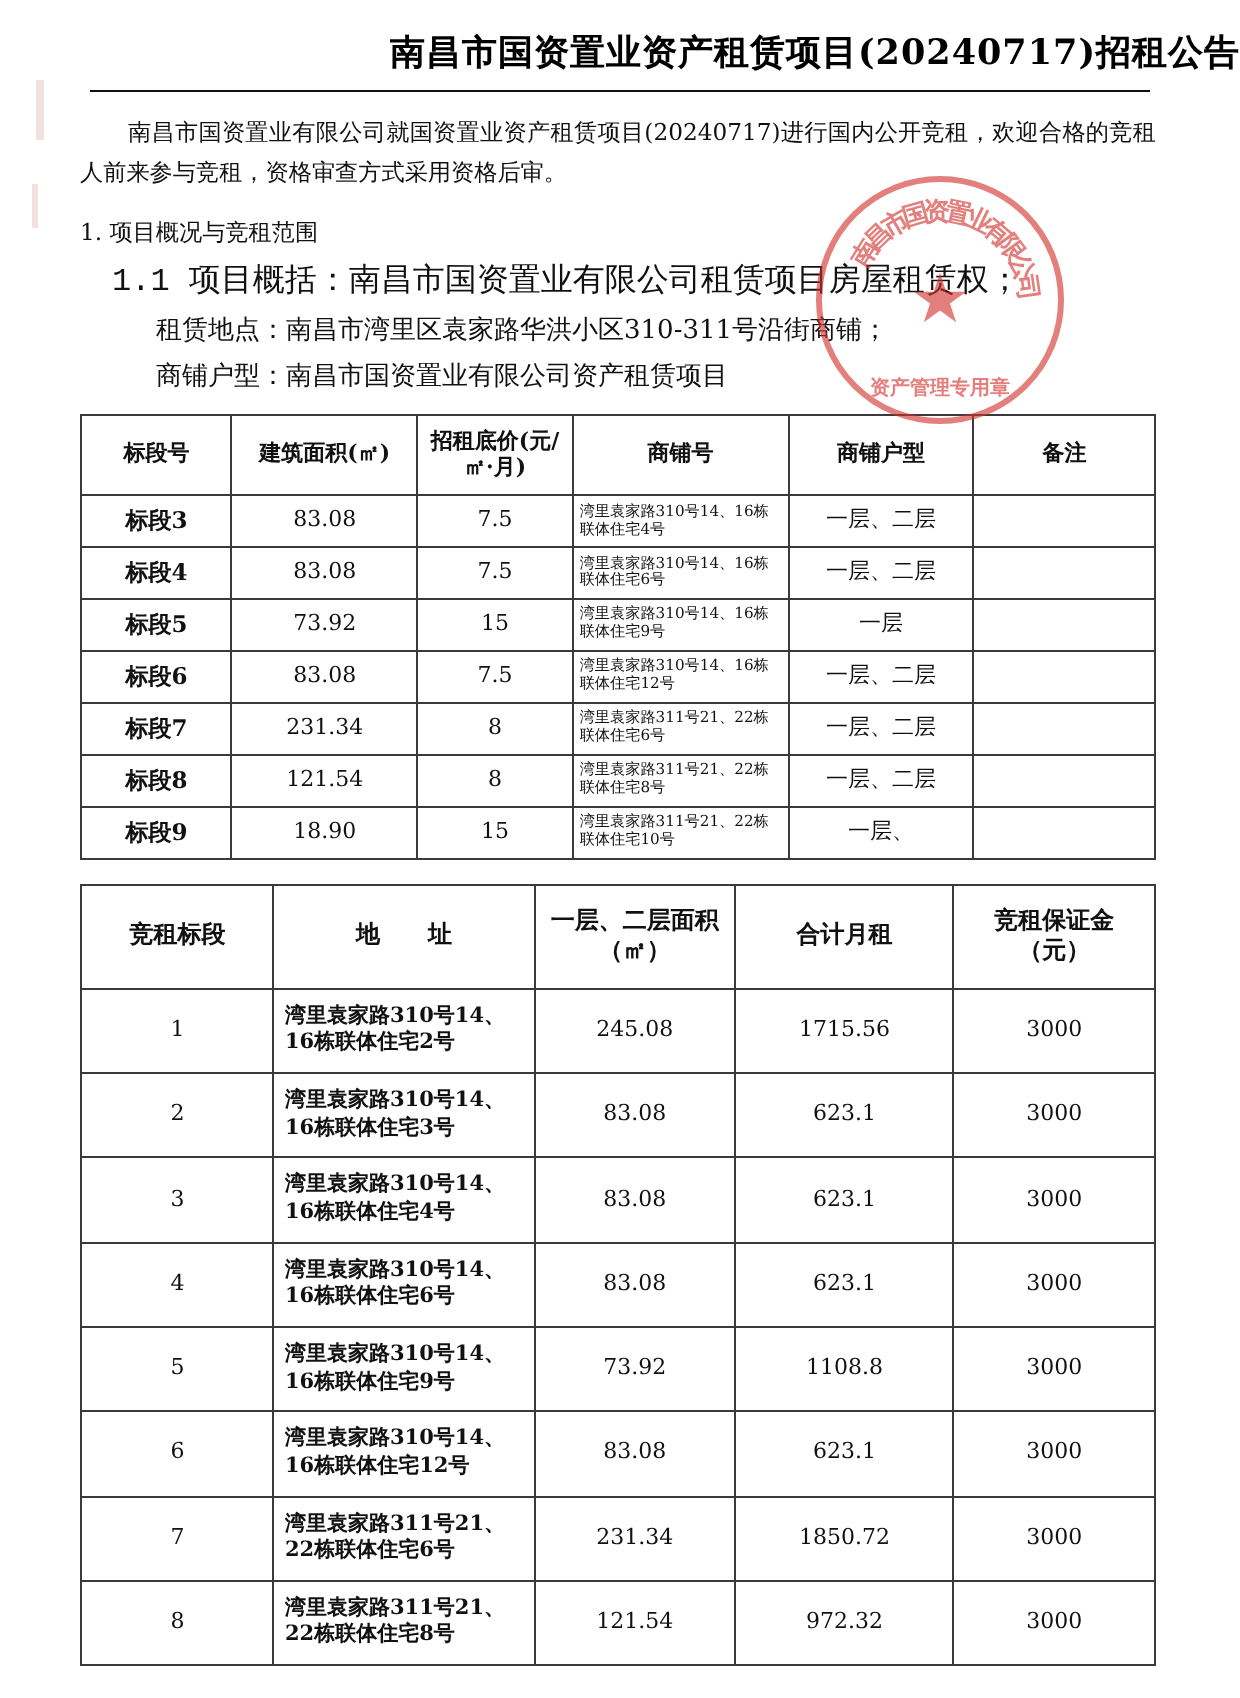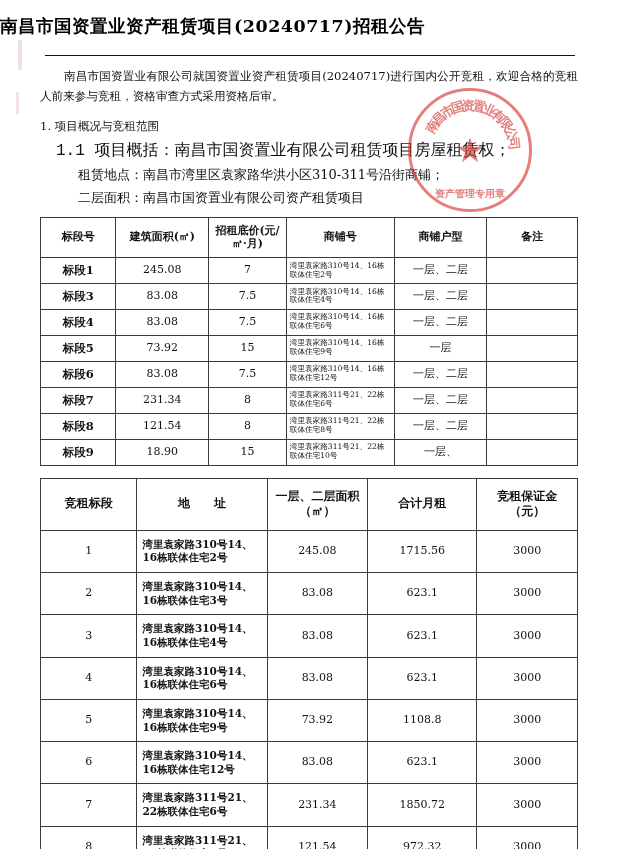--- a/index.html
+++ b/index.html
@@ -16,27 +16,27 @@
     overflow: hidden;
   }
   .page {
     position: relative;
     width: 620px;
     height: 849px;
     padding: 0;
     box-sizing: border-box;
   }
   .title {
-    text-align: left;
+    text-align: right;
     font-family: "DejaVu Serif", "Liberation Serif", serif;
     font-weight: bold;
     font-size: 17.5px;
     letter-spacing: 0.5px;
     padding-top: 14px;
-    padding-bottom: 16px;
+    padding-bottom: 6px;
     color: #000;
   }
   .title-underline {
     width: 530px;
     margin: 0 auto;
     border-bottom: 1px solid #111;
     height: 1px;
   }
   .body-wrap {
     padding: 0 42px 0 40px;
@@ -225,21 +225,21 @@
     <div class="seal-bottom">资产管理专用章</div>
   </div>
 
   <div class="body-wrap">
 
     <p class="para">南昌市国资置业有限公司就国资置业资产租赁项目(20240717)进行国内公开竞租，欢迎合格的竞租人前来参与竞租，资格审查方式采用资格后审。</p>
 
     <div class="sec-h">1. 项目概况与竞租范围</div>
     <div class="sub-h">1.1 项目概括：南昌市国资置业有限公司租赁项目房屋租赁权；</div>
     <div class="sub-line">租赁地点：南昌市湾里区袁家路华洪小区310-311号沿街商铺；</div>
-    <div class="sub-line">二层面积：南昌市国资置业有限公司资产租赁项目</div>
+    <div class="sub-line">商铺户型：南昌市国资置业有限公司资产租赁项目</div>
 
     <table class="doc-table" id="t1">
       <colgroup>
         <col class="c1">
           <col class="c2">
           <col class="c3">
           <col class="c4">
           <col class="c5">
           <col class="c6">
       </colgroup>
@@ -248,28 +248,20 @@
           <th>标段号</th>
           <th>建筑面积(㎡)</th>
           <th>招租底价(元/㎡·月)</th>
           <th>商铺号</th>
           <th>商铺户型</th>
           <th>备注</th>
         </tr>
       </thead>
       <tbody>
         <tr>
-          <td class="lot">标段1</td>
-          <td>245.08</td>
-          <td>7</td>
-          <td class="small">湾里袁家路310号14、16栋联体住宅2号</td>
-          <td>一层、二层</td>
-          <td></td>
-        </tr>
-        <tr>
           <td class="lot">标段3</td>
           <td>83.08</td>
           <td>7.5</td>
           <td class="small">湾里袁家路310号14、16栋联体住宅4号</td>
           <td>一层、二层</td>
           <td></td>
         </tr>
         <tr>
           <td class="lot">标段4</td>
           <td>83.08</td>

